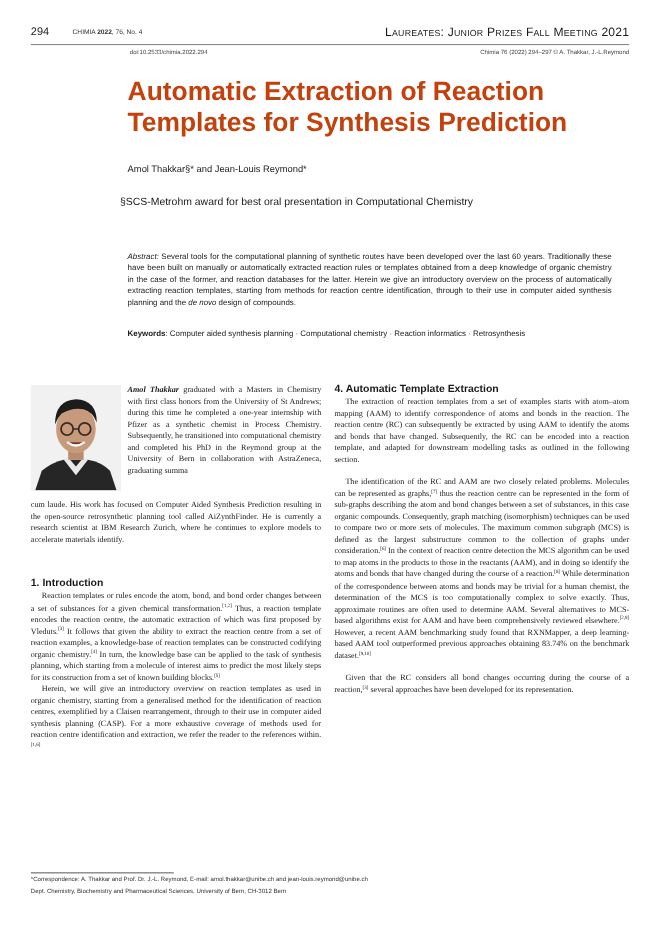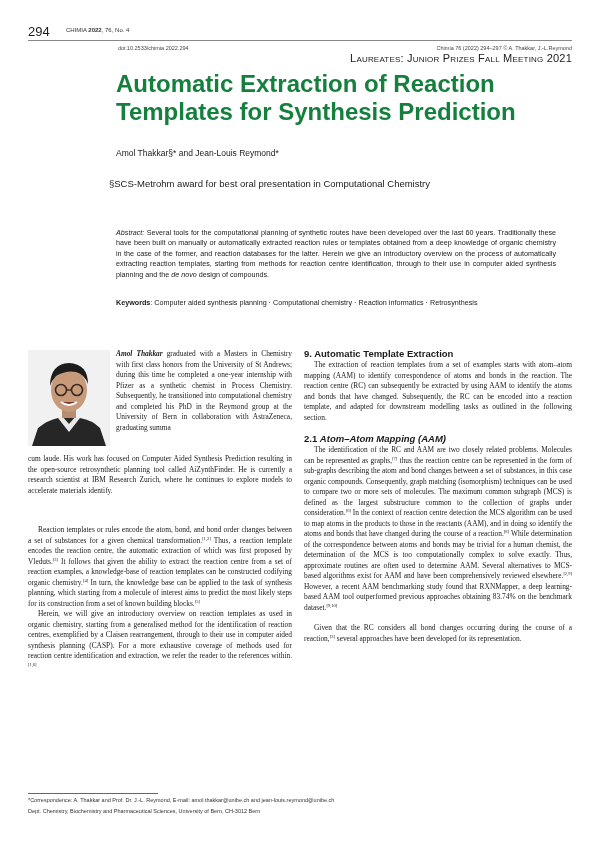--- a/index.html
+++ b/index.html
@@ -1,29 +1,29 @@
 <!DOCTYPE html>
 <html><head>
 <meta charset="utf-8">
 <style>
   html, body { margin:0; padding:0; background:#fff; }
   body { width:600px; height:848px; position:relative; overflow:hidden; color:#1a1a1a; }
   .sans { font-family: "Liberation Sans", sans-serif; }
   .serif { font-family: "Liberation Serif", serif; }
 
   .running-head { position:absolute; left:28px; right:28px; top:24px; height:16px; }
-  .page-num { position:absolute; left:0; top:0; font-size:13px; }
+  .page-num { position:absolute; left:0; top:0; font-size:10px; }
   .journal { position:absolute; left:38px; top:3px; font-size:6px; color:#333; }
   .journal b { font-weight:bold; }
-  .section-title { position:absolute; right:0; top:0; font-size:11px; font-variant:small-caps; letter-spacing:0.2px;margin-top:28px; }
+  .section-title { position:absolute; right:0; top:0; font-size:11px; font-variant:small-caps; letter-spacing:0.2px; }
   .head-rule { position:absolute; left:0; right:0; top:16px; height:1px; background:#888; }
   .doi { position:absolute; left:118px; top:45px; font-size:5.5px; color:#444; }
   .citation { position:absolute; right:28px; top:45px; font-size:5.5px; color:#444; }
 
-  .title { position:absolute; left:116px; top:70px; width:440px; font-size:24px; font-weight:bold; line-height:28px; color:#15803d; }
+  .title { position:absolute; left:116px; top:70px; width:440px; font-size:24px; font-weight:bold; line-height:28px; color:#c2410c; }
   .authors { position:absolute; left:116px; top:148px; font-size:8.5px; }
   .award { position:absolute; left:109px; top:178px; font-size:9.5px; }
 
   .abstract { position:absolute; left:116px; top:228px; width:440px; font-size:7.2px; line-height:10.4px; text-align:justify; }
   .abstract i { font-style:italic; }
   .keywords { position:absolute; left:116px; top:298px; width:420px; font-size:7.2px; line-height:10.4px; }
   .keywords b { font-weight:bold; }
 
   .photo { position:absolute; left:28px; top:350px; width:82px; height:96px; background:linear-gradient(#f3f3f3,#e9e9e9); overflow:hidden; }
 
@@ -78,29 +78,29 @@
 </div>
 
 <div class="col serif bio-top">
   <p><span class="bio-name">Amol Thakkar</span><span> graduated with a Masters in Chemistry with first class honors from the University of St Andrews; during this time he completed a one-year internship with Pfizer as a synthetic chemist in Process Chemistry. Subsequently, he transitioned into computational chemistry and completed his PhD in the Reymond group at the University of Bern in collaboration with AstraZeneca, graduating summa</span></p>
 </div>
 <div class="col serif bio-bottom">
   <p>cum laude. His work has focused on Computer Aided Synthesis Prediction resulting in the open-source retrosynthetic planning tool called AiZynthFinder. He is currently a research scientist at IBM Research Zurich, where he continues to explore models to accelerate materials identify.</p>
 </div>
 
 <div class="col serif left-body">
+  <div class="h1">1. Introduction</div>
   <p class="indent"><span>Reaction templates or rules encode the atom, bond, and bond order changes between a set of substances for a given chemical transformation.</span><sup>[1,2]</sup><span> Thus, a reaction template encodes the reaction centre, the automatic extraction of which was first proposed by Vleduts.</span><sup>[3]</sup><span> It follows that given the ability to extract the reaction centre from a set of reaction examples, a knowledge-base of reaction templates can be constructed codifying organic chemistry.</span><sup>[4]</sup><span> In turn, the knowledge base can be applied to the task of synthesis planning, which starting from a molecule of interest aims to predict the most likely steps for its construction from a set of known building blocks.</span><sup>[5]</sup></p>
   <p class="indent"><span>Herein, we will give an introductory overview on reaction templates as used in organic chemistry, starting from a generalised method for the identification of reaction centres, exemplified by a Claisen rearrangement, through to their use in computer aided synthesis planning (CASP). For a more exhaustive coverage of methods used for reaction centre identification and extraction, we refer the reader to the references within.</span><sup>[1,6]</sup></p>
 </div>
 
 <div class="col serif right-body">
-  <div class="h1">9. Automatic Template Extraction</div>
+  <div class="h1">4. Automatic Template Extraction</div>
   <p class="indent">The extraction of reaction templates from a set of examples starts with atom–atom mapping (AAM) to identify correspondence of atoms and bonds in the reaction. The reaction centre (RC) can subsequently be extracted by using AAM to identify the atoms and bonds that have changed. Subsequently, the RC can be encoded into a reaction template, and adapted for downstream modelling tasks as outlined in the following section.</p>
   <div style="height:10px"></div>
-  <div class="h2"><span class="num">2.1 </span><span>Atom–Atom Mapping (AAM)</span></div>
   <p class="indent"><span>The identification of the RC and AAM are two closely related problems. Molecules can be represented as graphs,</span><sup>[7]</sup><span> thus the reaction centre can be represented in the form of sub-graphs describing the atom and bond changes between a set of substances, in this case organic compounds. Consequently, graph matching (isomorphism) techniques can be used to compare two or more sets of molecules. The maximum common subgraph (MCS) is defined as the largest substructure common to the collection of graphs under consideration.</span><sup>[6]</sup><span> In the context of reaction centre detection the MCS algorithm can be used to map atoms in the products to those in the reactants (AAM), and in doing so identify the atoms and bonds that have changed during the course of a reaction.</span><sup>[8]</sup><span> While determination of the correspondence between atoms and bonds may be trivial for a human chemist, the determination of the MCS is too computationally complex to solve exactly. Thus, approximate routines are often used to determine AAM. Several alternatives to MCS-based algorithms exist for AAM and have been comprehensively reviewed elsewhere.</span><sup>[2,9]</sup><span> However, a recent AAM benchmarking study found that RXNMapper, a deep learning-based AAM tool outperformed previous approaches obtaining 83.74% on the benchmark dataset.</span><sup>[9,10]</sup></p>
   <div style="height:10px"></div>
   <p class="indent"><span>Given that the RC considers all bond changes occurring during the course of a reaction,</span><sup>[3]</sup><span> several approaches have been developed for its representation.</span></p>
 </div>
 
 <div class="foot-rule"></div>
 <div class="footnote sans" style="top:797px">*Correspondence: A. Thakkar and Prof. Dr. J.-L. Reymond, E-mail: amol.thakkar@unibe.ch and jean-louis.reymond@unibe.ch</div>
 <div class="footnote sans" style="top:808px">Dept. Chemistry, Biochemistry and Pharmaceutical Sciences, University of Bern, CH-3012 Bern</div>
 
 </body></html>

